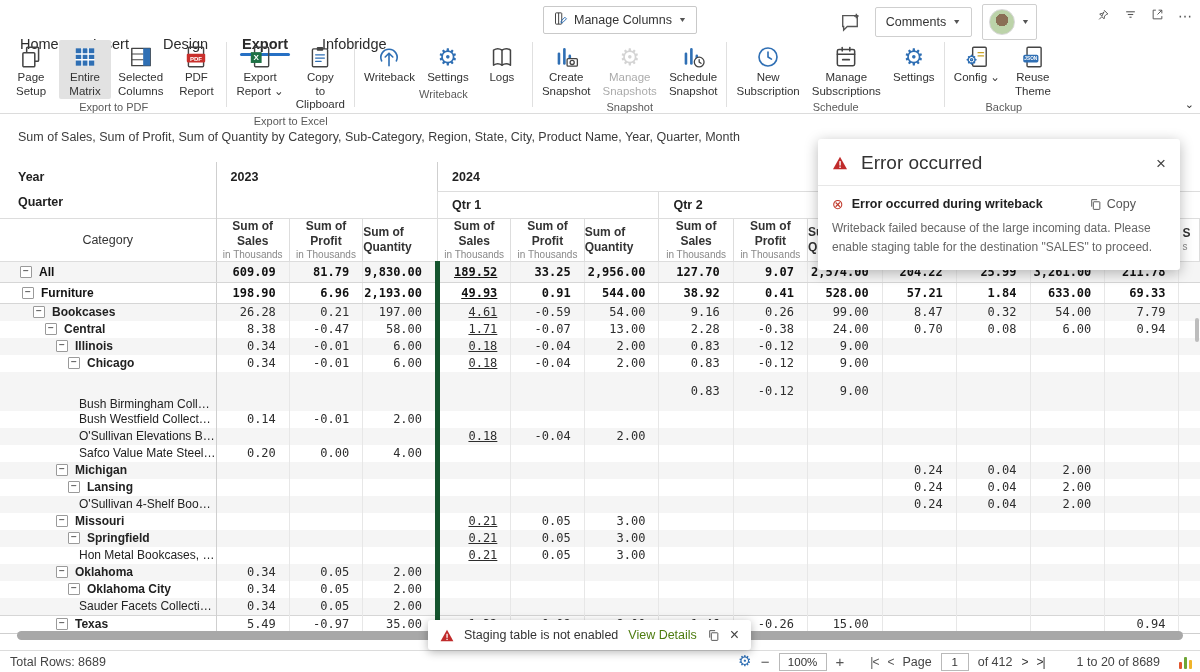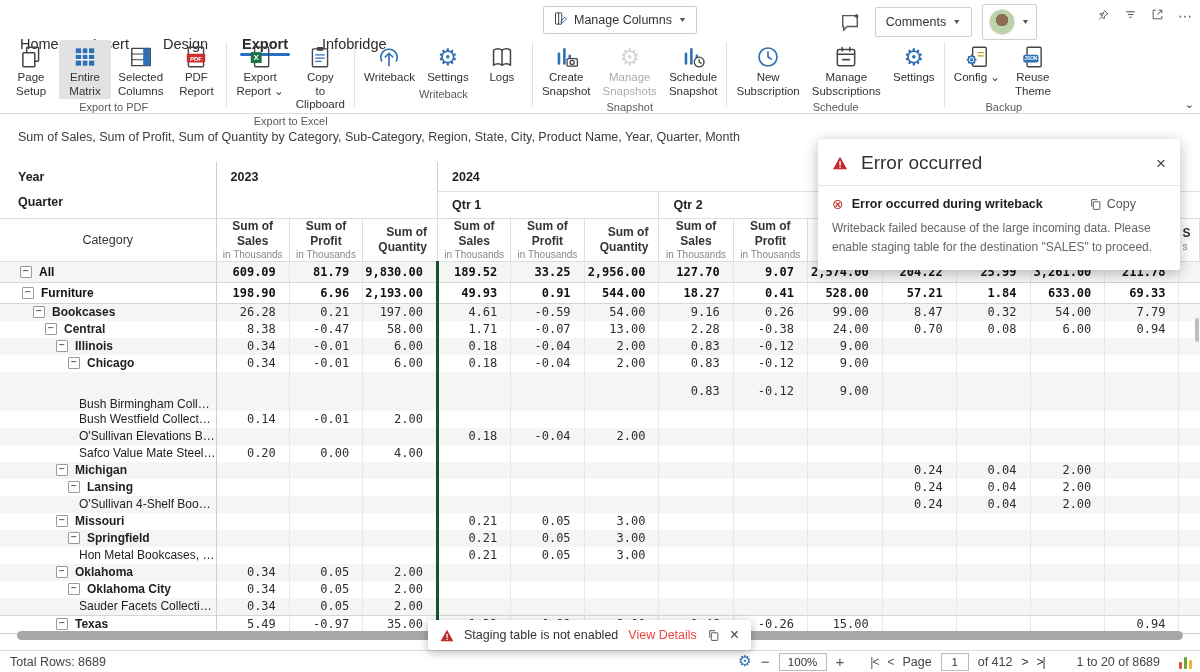--- a/index.html
+++ b/index.html
@@ -42,27 +42,27 @@
   th,td{padding:0;font-weight:normal;overflow:hidden;white-space:nowrap;}
   thead td,thead th{background:#fff;}
   .rowhead{border-right:1px solid #cfcfcf;}
   .yearcell{font-size:12.5px;font-weight:700;color:#222;padding:8px 0 0 14px;vertical-align:top;text-align:left;margin-top:31px;}
   .ylab{font-size:12.5px;font-weight:700;color:#222;padding:8px 0 0 18px;vertical-align:top;text-align:left;}
   .y2024{border-left:1px solid #cfcfcf;border-bottom:1px solid #ddd;}
   .qcell{font-size:12.5px;font-weight:700;color:#222;padding:0 0 0 14px;vertical-align:middle;text-align:left;border-left:1px solid #ddd;}
   .mhead{border:1px solid #ddd;vertical-align:middle;}
   .mhead .t{font-size:12px;font-weight:600;color:#333;display:block;text-align:center;line-height:1.25;}
   .mhead .s{font-size:10px;color:#888;display:block;text-align:center;line-height:1.2;}
-  .mhead.qty .t{text-align:right;padding-right:10px;}
+  .mhead.qty .t{text-align:left;padding-right:10px;}
   .mhead.left .t,.mhead.left .s{text-align:left;padding-left:3px;}
   .cathead{font-size:12.5px;color:#333;text-align:center;vertical-align:middle;border-top:1px solid #ddd;border-bottom:1px solid #ddd;}
   tbody tr.shade td{background:#f5f5f5;}
   tbody td{height:17px;font-size:12px;}
   tbody td.num{font-family:"DejaVu Sans Mono",monospace;text-align:right;padding-right:13px;color:#2e2e2e;border-right:1px solid #e7e7e7;font-size:12px;}
-  tbody td.gsep{border-left:3px solid #14532d;}
+  tbody td.gsep{border-left:5px solid #14532d;text-decoration:underline;}
   tbody tr.b td.num,tbody tr.b .rlabel{font-weight:700;color:#111;}
   tbody tr.sepb td{border-bottom:1px solid #d6d6d6;}
   tbody tr.sept td{border-top:1px solid #d6d6d6;}
   tbody tr.tall td{height:20px;}
   .rlabel{display:flex;align-items:center;gap:7px;font-size:12px;color:#222;}
   .rlabel.sb{font-weight:600;}
   .cbox{flex:0 0 auto;width:10px;height:10px;border:1px solid #9a9a9a;border-radius:1px;font-size:10px;line-height:8px;text-align:center;color:#666;background:#fff;cursor:pointer;}
   tbody tr:last-child td{border-bottom:1px solid #cfcfcf;}
 
   
@@ -75,21 +75,21 @@
   #errpopup .sub .em{font-size:12.5px;font-weight:700;color:#222;}
   #errpopup .circx{color:#c0392b;font-size:14px;line-height:1;font-family:"DejaVu Sans",sans-serif;}
   #errpopup .copy{display:flex;align-items:center;gap:5px;color:#555;font-size:12.5px;margin-left:38px;cursor:pointer;}
   #errpopup .body{padding:6px 14px 14px;font-size:12px;color:#666;line-height:1.55;white-space:normal;}
 
   
   #hscroll{position:absolute;left:17px;top:631px;width:1166px;height:9px;border-radius:5px;background:#a8a8a8;}
   #vscroll{position:absolute;right:1px;top:318px;width:4px;height:24px;border-radius:2px;background:#bdbdbd;}
   #toast{position:absolute;left:428px;top:620px;height:30px;background:#fff;border-radius:3px;box-shadow:0 2px 10px rgba(0,0,0,.3);display:flex;align-items:center;gap:10px;padding:0 12px;z-index:40;}
   #toast .msg{font-size:12.5px;color:#333;}
-  #toast .link{font-size:12.5px;color:#ef4444;cursor:pointer;}
+  #toast .link{font-size:12.5px;color:#4d7c0f;cursor:pointer;}
   #toast .x{font-size:16px;color:#444;cursor:pointer;}
 
   
   #statusbar{position:absolute;left:0;bottom:0;width:1200px;height:21px;border-top:1px solid #dcdcdc;display:flex;align-items:center;font-size:12.5px;color:#444;background:#fff;}
   #statusbar .left{padding-left:10px;}
   #statusbar .right{margin-left:auto;display:flex;align-items:center;gap:9px;padding-right:6px;}
   .zoombox{width:46px;height:16px;border:1px solid #b9b9b9;text-align:center;font-size:11.5px;line-height:16px;color:#333;}
   .pagebox{width:26px;height:16px;border:1px solid #b9b9b9;text-align:center;font-size:11.5px;line-height:16px;color:#333;}
   .navg{font-size:12px;color:#555;letter-spacing:-1px;cursor:pointer;}
   .pm{font-size:15px;color:#555;cursor:pointer;}
@@ -498,21 +498,21 @@
                 <span class="cbox">−</span>
                 <span>Furniture</span>
               </div>
             </td>
             <td class="num">198.90</td>
             <td class="num">6.96</td>
             <td class="num">2,193.00</td>
             <td class="num gsep">49.93</td>
             <td class="num">0.91</td>
             <td class="num">544.00</td>
-            <td class="num">18.27</td>
+            <td class="num">38.92</td>
             <td class="num">0.41</td>
             <td class="num">528.00</td>
             <td class="num">57.21</td>
             <td class="num">1.84</td>
             <td class="num">633.00</td>
             <td class="num">69.33</td>
             <td></td>
           </tr>
           <tr class="shade">
             <td class="rowhead">

